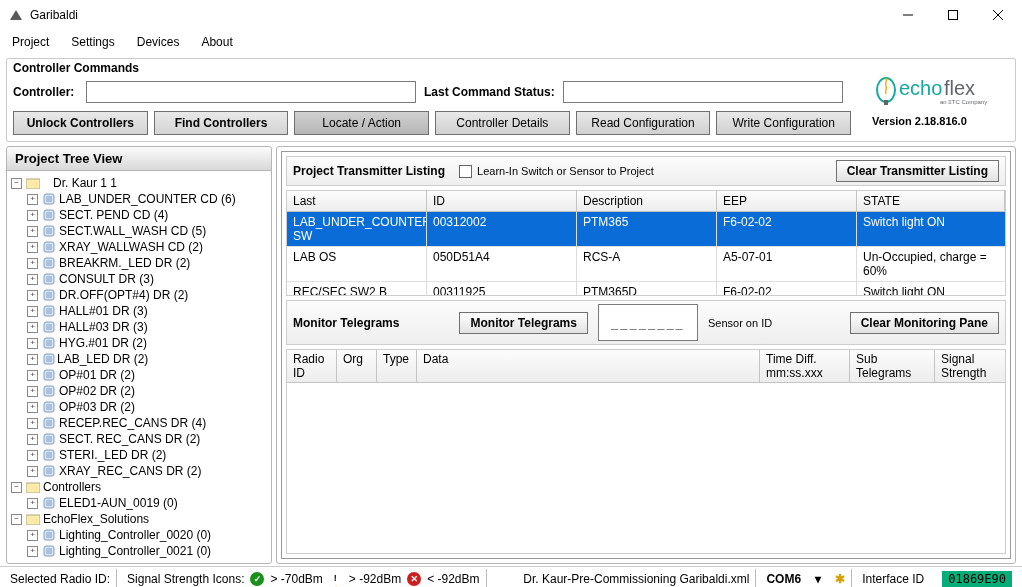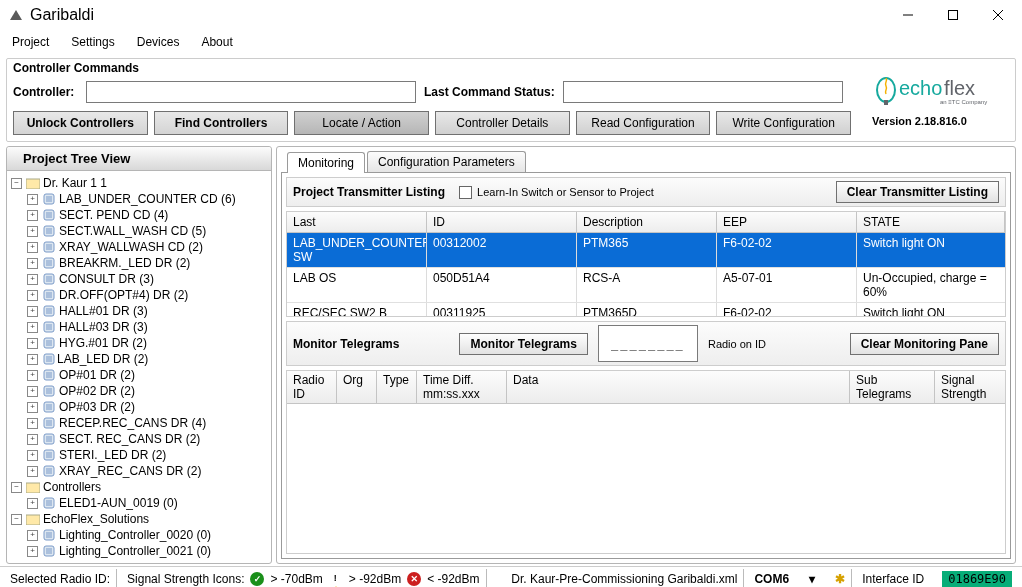--- a/index.html
+++ b/index.html
@@ -1,37 +1,37 @@
 <!DOCTYPE html>
 <html><head>
 <meta charset="utf-8">
 <style>
   * { box-sizing: border-box; font-family: "Segoe UI", Tahoma, sans-serif; }
   body { margin:0; padding:0; width:1022px; height:587px; background:#fff; overflow:hidden; font-size:12px; color:#000; }
   .titlebar { height:30px; display:flex; align-items:center; padding:0 2px 0 8px; }
   .titlebar .t-icon { width:16px; height:16px; margin-right:6px; display:inline-flex; align-items:center; }
-  .titlebar .title { flex:1; font-size:16px; }
+  .titlebar .title { flex:1; font-size:12px; }
   .titlebar .winbtns { display:flex; }
   .winbtn { width:45px; height:30px; display:flex; align-items:center; justify-content:center; font-size:14px; cursor:default; }
   .menubar { height:24px; padding:0 12px; display:flex; align-items:center; gap:22px; border-bottom:1px solid transparent; }
   .menubar span { font-size:12px; cursor:default; }
   .section { border:1px solid #ccc; border-radius:2px; margin:4px 6px; }
   .section .sec-head { padding:2px 6px; font-size:12px; font-weight:bold; }
   .ctrl-inputs { display:flex; gap:8px; padding:4px 6px; align-items:center; }
   .ctrl-inputs .inp { border:1px solid #7a7a7a; height:22px; padding:2px 4px; background:#fff; display:flex; align-items:center; }
   .ctrl-inputs .lbl { font-weight:bold; }
   .btnrow { display:flex; gap:6px; padding:4px 6px 6px 6px; }
   .btn { flex:1; border:1px solid #707070; background:linear-gradient(#d0d0d0,#b6b6b6); height:24px; font-size:12px; display:flex; align-items:center; justify-content:center; cursor:default; }
   .btn.bold { font-weight:bold; background:linear-gradient(#e8e8e8,#d4d4d4); }
   .btn.light { background:linear-gradient(#e8e8e8,#d0d0d0); }
   .logo-area { position:absolute; right:10px; top:70px; width:140px; }
   .version { font-size:11px; font-weight:bold; margin-top:2px; }
   .main { display:flex; gap:4px; padding:0 6px 2px 6px; height:420px; }
   .left-panel { width:266px; border:1px solid #b5b5b5; border-radius:3px; display:flex; flex-direction:column; }
-  .panel-head { background:linear-gradient(#fcfcfc,#d8d8d8); border-bottom:1px solid #b5b5b5; padding:4px 16px; font-weight:bold; font-size:13px; border-radius:3px 3px 0 0;}
+  .panel-head { background:linear-gradient(#fcfcfc,#d8d8d8); border-bottom:1px solid #b5b5b5; padding:4px 8px; font-weight:bold; font-size:13px; border-radius:3px 3px 0 0;}
   .tree-wrap { flex:1; overflow:hidden; display:flex; }
   .tree { flex:1; overflow-y:scroll; padding:4px 2px; font-size:12px; }
   .tree .node { display:flex; align-items:center; height:16px; white-space:nowrap; }
   .tree .expander { width:11px; height:11px; border:1px solid #888; display:inline-flex; align-items:center; justify-content:center; font-size:8px; line-height:1; margin-right:3px; color:#444;}
   .tree .icon { width:16px; height:16px; display:inline-flex; align-items:center; justify-content:center; }
   .tree .ind0 { padding-left:2px; } .tree .ind1 { padding-left:18px; }
   .right-panel { flex:1; border:1px solid #b5b5b5; border-radius:3px; padding:4px; display:flex; flex-direction:column; }
   .tabs { display:flex; align-items:flex-end; margin-left:6px; }
   .tab { border:1px solid #9a9a9a; border-bottom:none; padding:3px 10px; font-size:12px; background:linear-gradient(#fcfcfc,#e5e5e5); border-radius:3px 3px 0 0; margin-right:2px; cursor:default; }
   .tab.active { background:#fff; font-weight:normal; position:relative; top:1px; z-index:2; }
@@ -145,21 +145,21 @@
     <div class="panel-head">Project Tree View</div>
     <div class="tree-wrap">
         <div class="tree" id="tree">
           <div class="node ind0">
             <span class="expander">−</span>
             <span class="icon">
               <svg width="14" height="12">
                 <rect x="0" y="2" width="14" height="10" fill="#ffe9a8" stroke="#aa8"></rect>
               </svg>
             </span>
-            <span style="margin-left:2px">Dr. Kaur 1 1</span>
+            <span style="margin-left:12px">Dr. Kaur 1 1</span>
           </div>
           <div class="node ind1">
             <span class="expander">+</span>
             <span class="icon">
               <svg width="12" height="12">
                 <rect x="1" y="1" width="10" height="10" rx="2" fill="#dce6f0" stroke="#7a9ac8"></rect>
                 <line x1="3" y1="4" x2="9" y2="4" stroke="#7a9ac8"></line>
                 <line x1="3" y1="6" x2="9" y2="6" stroke="#7a9ac8"></line>
                 <line x1="3" y1="8" x2="9" y2="8" stroke="#7a9ac8"></line>
               </svg>
@@ -422,24 +422,20 @@
                 <line x1="3" y1="8" x2="9" y2="8" stroke="#7a9ac8"></line>
               </svg>
             </span>
             <span style="margin-left:2px">Lighting_Controller_0021 (0)</span>
           </div>
         </div>
       </div>
   </div>
 
   <div class="right-panel">
-    <div class="tabs">
-      <div class="tab active">Monitoring</div>
-      <div class="tab">Configuration Parameters</div>
-    </div>
     <div class="tab-body">
 
       <div class="listing-head">
         <span class="title">Project Transmitter Listing</span>
         <span class="chkwrap">
           <span class="chk"></span>
           <span style="font-size:11px;">Learn-In Switch or Sensor to Project</span>
         </span>
         <div class="sbtn bold right-btn">Clear Transmitter Listing</div>
       </div>
@@ -474,30 +470,30 @@
               <div class="td c5">Switch light ON</div>
           </div>
 
         </div>
       </div>
 
       <div class="mt-head">
         <span class="title" style="font-weight:bold;">Monitor Telegrams</span>
         <div class="sbtn bold" style="margin-left:50px;">Monitor Telegrams</div>
         <div class="ftext">________</div>
-        <span style="font-size:11px;">Radio on ID</span>
+        <span style="font-size:11px;">Sensor on ID</span>
         <div class="sbtn bold" style="margin-left:auto;">Clear Monitoring Pane</div>
       </div>
       <div class="mt-table">
         <div class="mt-thead">
           <div class="mt-th m1">Radio ID</div>
           <div class="mt-th m2">Org</div>
           <div class="mt-th m3">Type</div>
+          <div class="mt-th m4">Data</div>
           <div class="mt-th m5">Time Diff. mm:ss.xxx</div>
-          <div class="mt-th m4">Data</div>
           <div class="mt-th m6">Sub Telegrams</div>
           <div class="mt-th m7">Signal Strength</div>
         </div>
         <div class="mt-body"></div>
       </div>
     </div>
   </div>
 </div>
 
 <div class="statusbar">
@@ -505,21 +501,21 @@
   <div class="status-seg" style="gap:6px;">
     <span>Signal Strength Icons:</span>
     <span class="dot green">✓</span>
       <span>&gt; -70dBm</span>
     <span style="position:relative;display:inline-block;"><span class="tri"><span>!</span></span></span>
       <span>&gt; -92dBm</span>
     <span class="dot red">✕</span>
       <span>&lt; -92dBm</span>
   </div>
   <div class="status-seg" style="margin-left:auto;">Dr. Kaur-Pre-Commissioning Garibaldi.xml</div>
-  <div class="status-seg" style="font-weight:bold; gap:20px;">
+  <div class="status-seg" style="font-weight:bold; gap:14px;">
     <span>COM6</span>
     <span>▾</span>
     <span style="color:#d6a100;">✱</span>
   </div>
   <div class="status-seg" style="gap:18px;">
     <span>Interface ID</span>
     <span class="ifid">01869E90</span>
   </div>
 </div>
 

